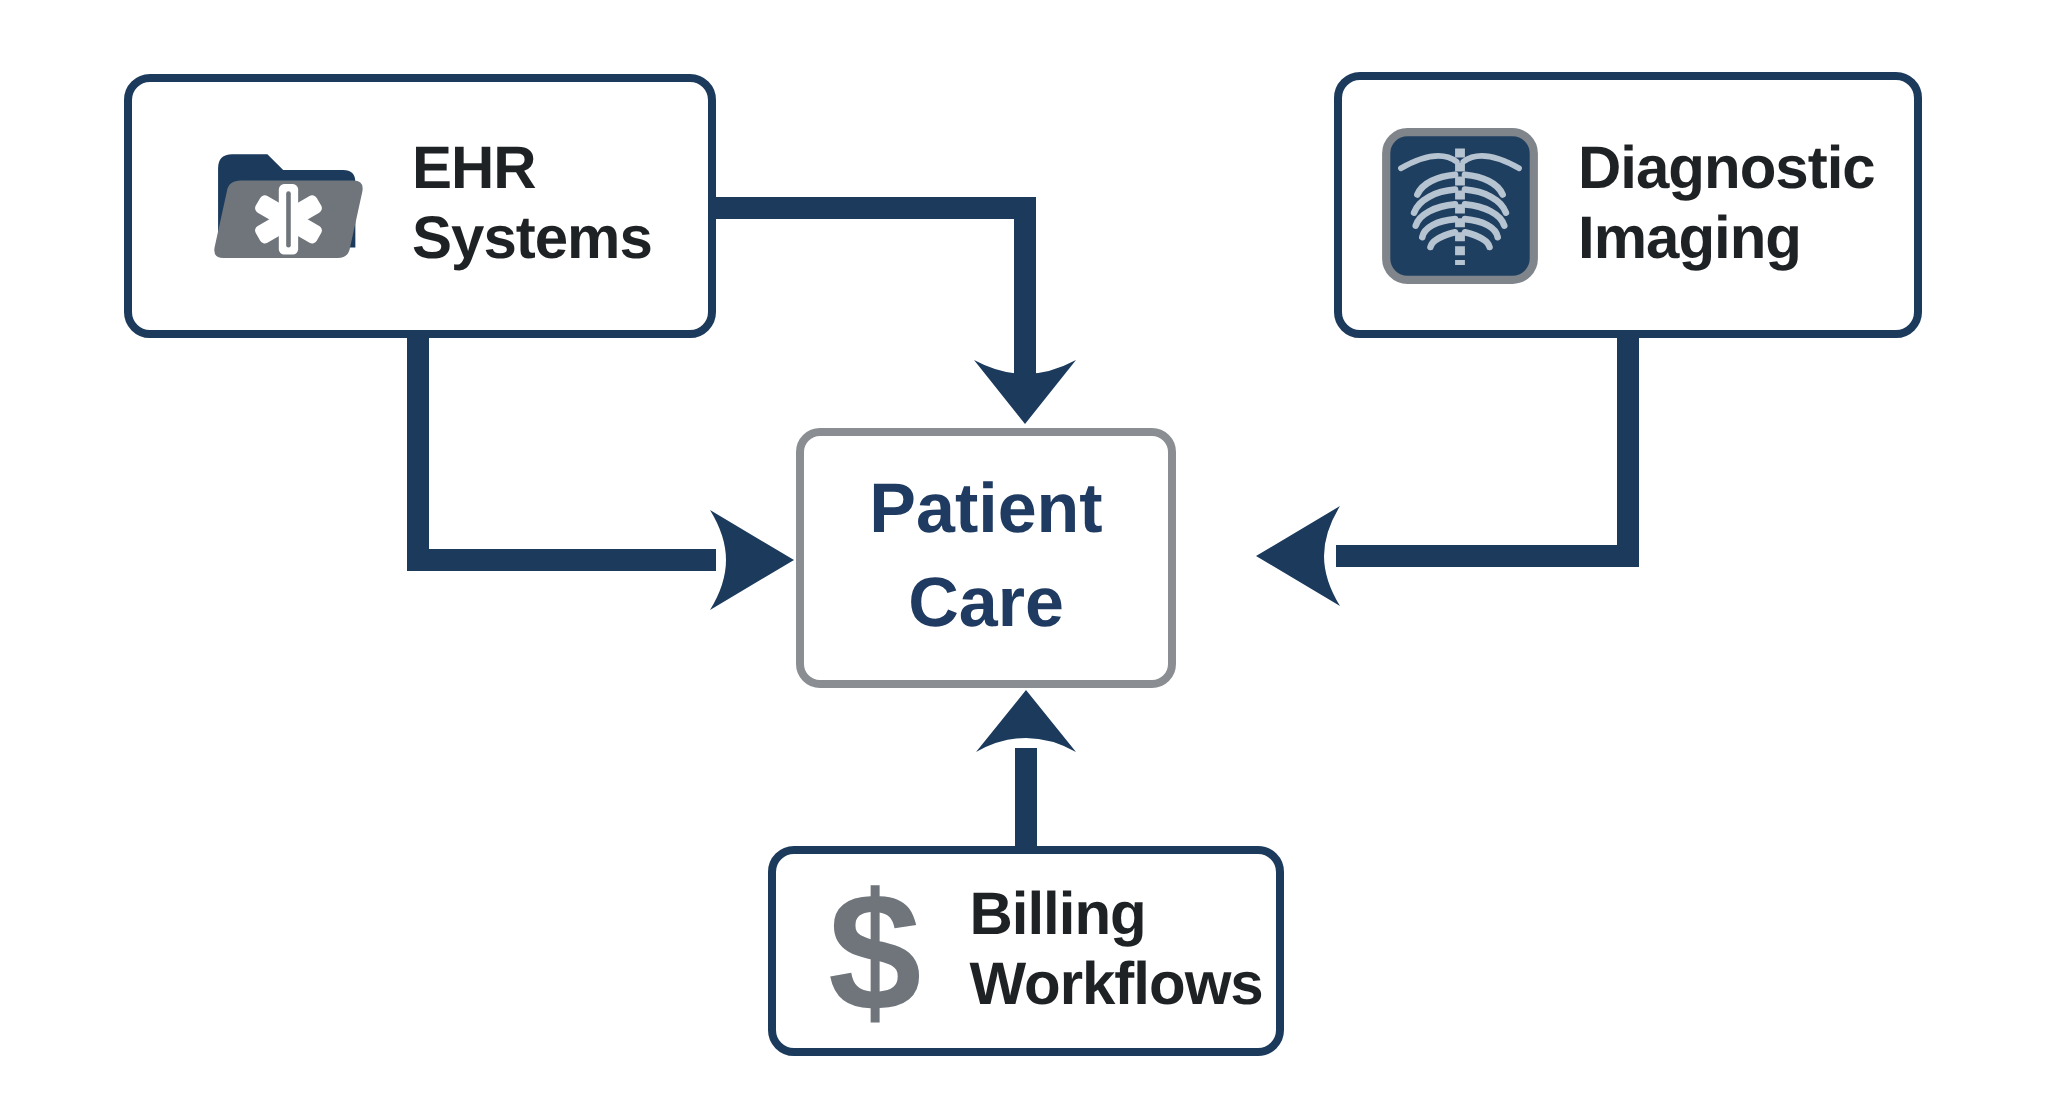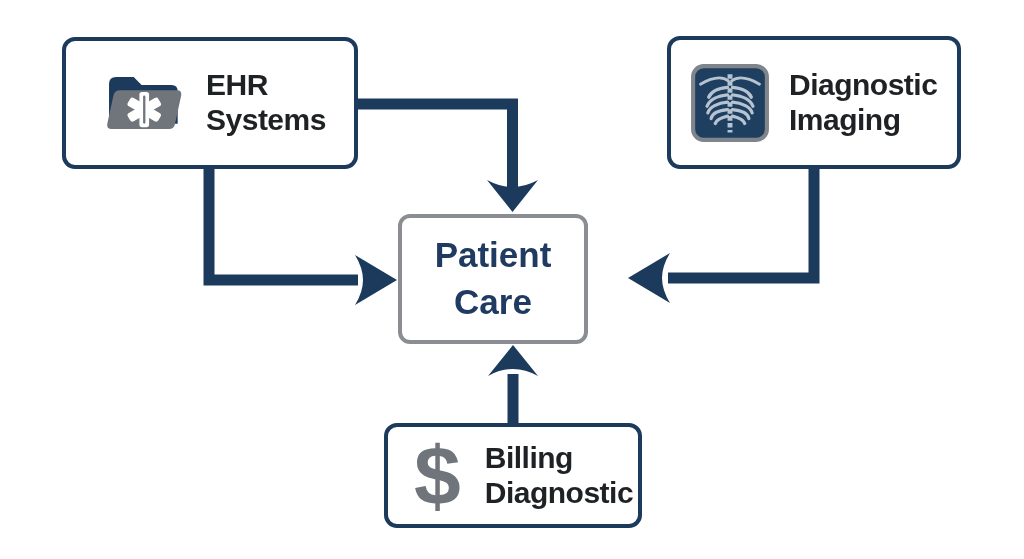--- a/index.html
+++ b/index.html
@@ -104,16 +104,16 @@
   </div>
 
   <div class="node" id="node-patient">
     <div class="label">Patient
 Care</div>
   </div>
 
   <div class="node box-navy" id="node-billing">
     <div class="icon dollar">$</div>
     <div class="label">Billing
-Diagnostic</div>
+Workflows</div>
   </div>
 
 </div>
 
 </body></html>

